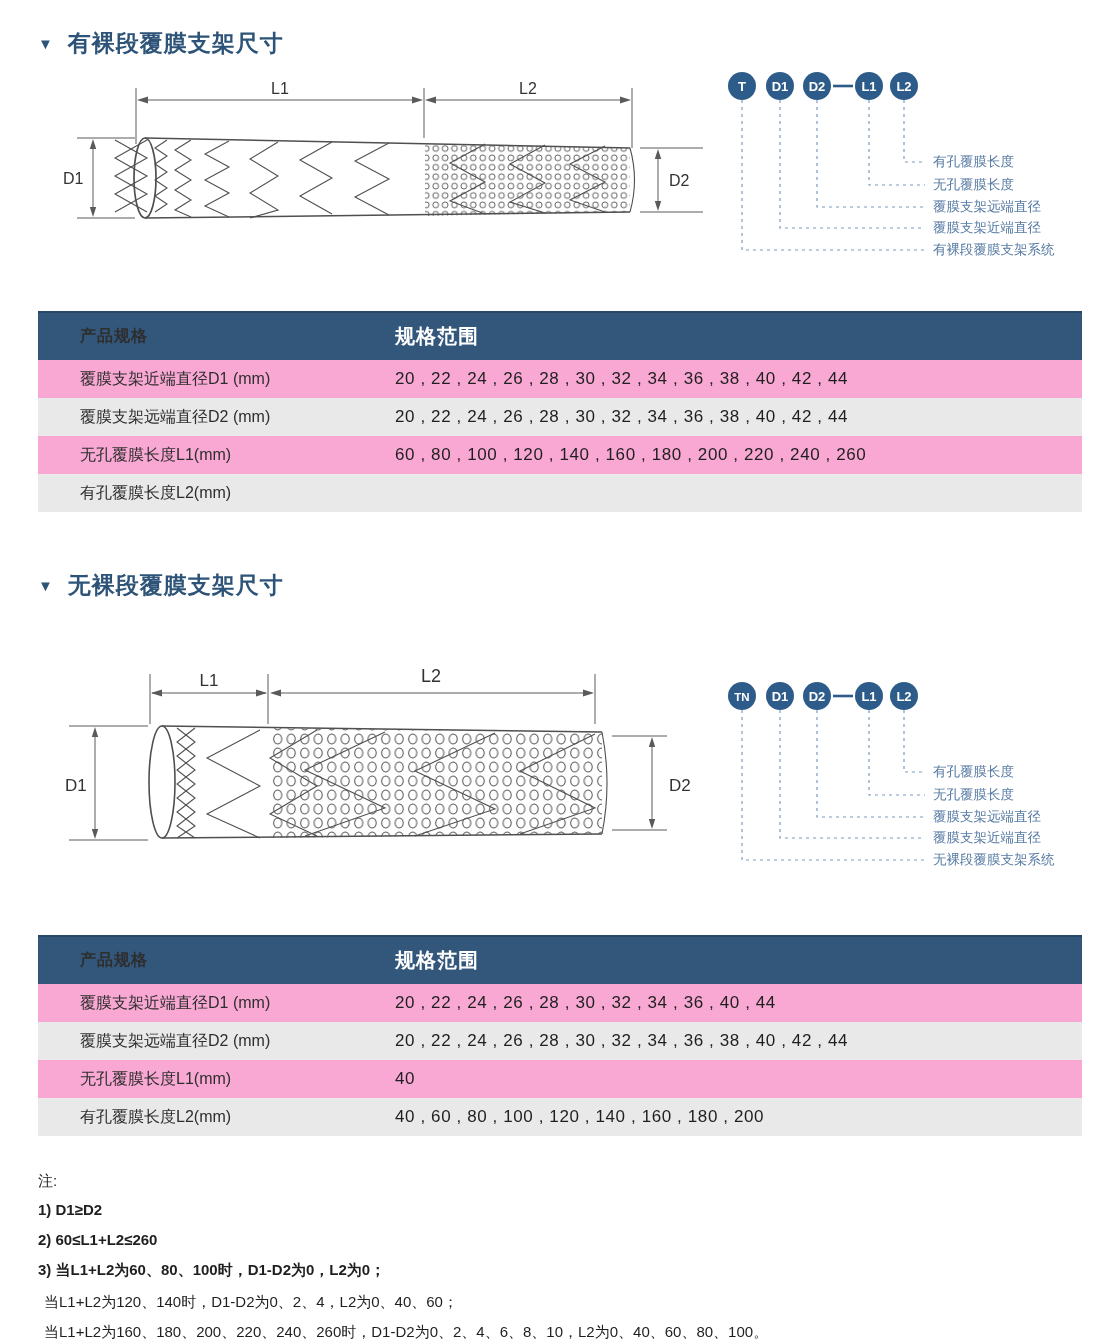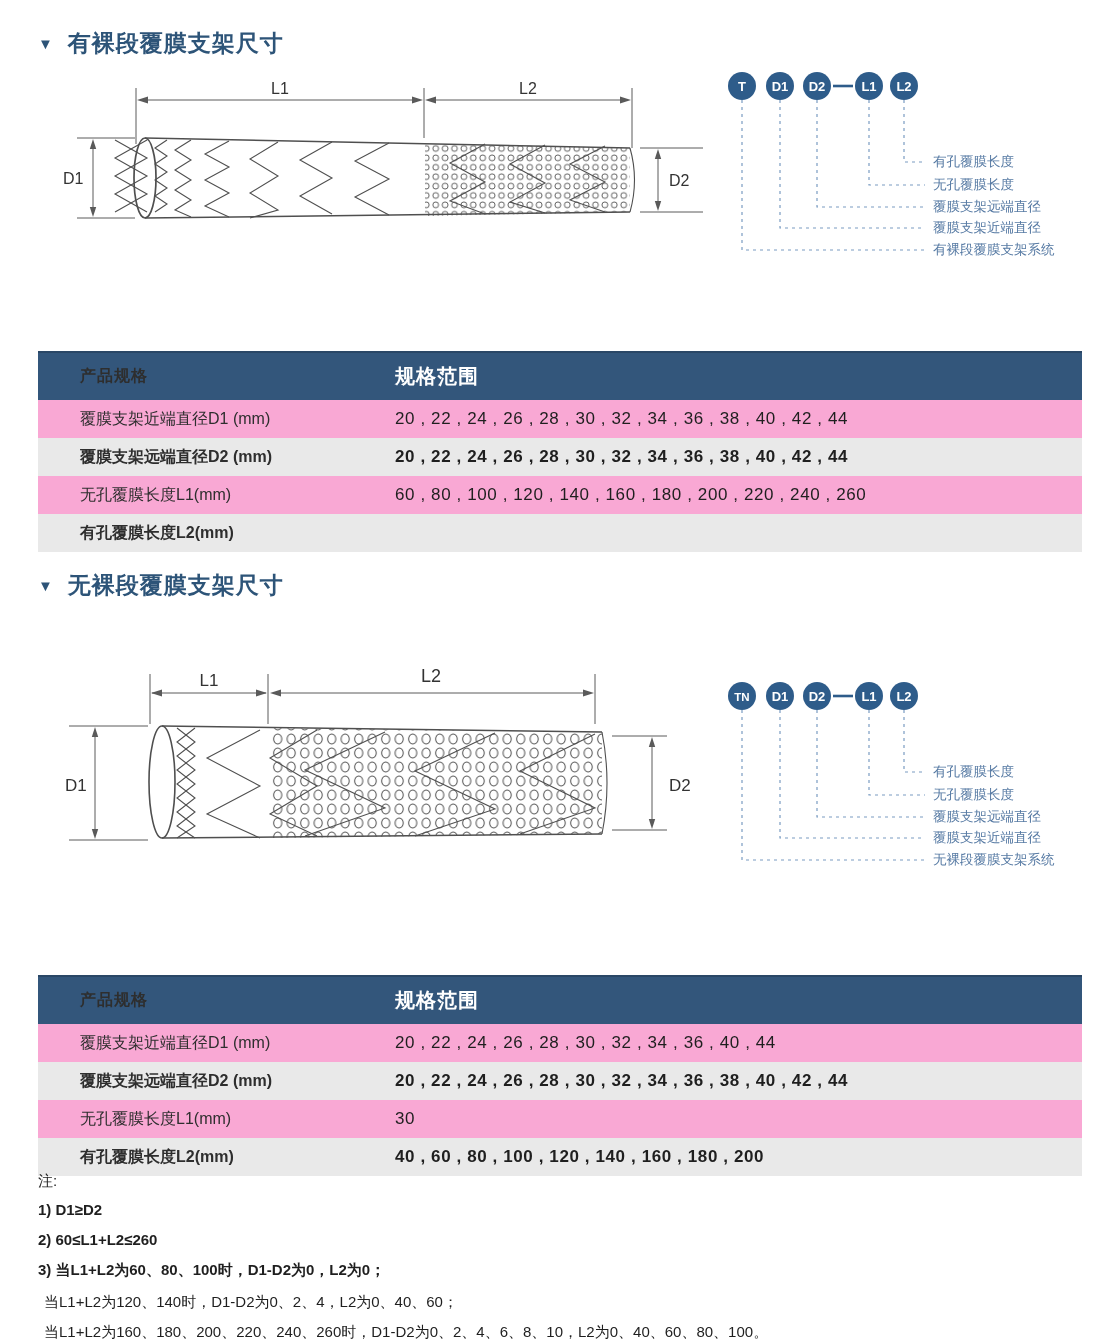--- a/index.html
+++ b/index.html
@@ -11,24 +11,24 @@
   .sec-title {
     position:absolute; left:38px; display:flex; align-items:center; gap:14px;
     color:#2d5478; font-weight:bold; font-size:23px; letter-spacing:1px;
   }
   .sec-title .marker { font-size:15px; line-height:1; }
   .dia-svg, .code-svg { position:absolute; }
   .spec-table { position:absolute; left:38px; width:1044px; }
   .t-header {
     display:flex; align-items:center; height:47px;
     background:#33567b; border-top:2px solid #2a4766;
-    color:#fff; font-size:20px; font-weight:bold; letter-spacing:1px;margin-top:40px;
+    color:#fff; font-size:20px; font-weight:bold; letter-spacing:1px;
   }
   .t-row { display:flex; align-items:center; height:38px; background:#f9a8d4; }
-  .t-row.alt { background:#e9e9e9;font-weight:bold; }
+  .t-row.alt { background:#e9e9e9; }
   .t-col1 { width:357px; padding-left:42px; box-sizing:border-box;
             font-size:16px; color:#2e2e2e; }
   .t-col2 { flex:1; font-size:17px; color:#1f1f1f; letter-spacing:0.6px; }
   .t-header .t-col2 { font-size:20px; color:#fff; letter-spacing:1px; }
   .notes { position:absolute; left:38px; top:1172px; font-size:15px; color:#1f1f1f; }
   .notes .n-head { margin:0 0 10px 0; }
   .notes .n-line { margin:0 0 13px 0;font-weight:bold; }
   .notes .n-line.gap { margin-top:0; }
   .notes .n-cont { margin:0 0 11px 6px; }
 </style>
@@ -256,21 +256,21 @@
     <div class="t-row">
       <div class="t-col1">覆膜支架近端直径D1 (mm)</div>
       <div class="t-col2">20 , 22 , 24 , 26 , 28 , 30 , 32 , 34 , 36 , 40 , 44</div>
     </div>
     <div class="t-row alt">
       <div class="t-col1">覆膜支架远端直径D2 (mm)</div>
       <div class="t-col2">20 , 22 , 24 , 26 , 28 , 30 , 32 , 34 , 36 , 38 , 40 , 42 , 44</div>
     </div>
     <div class="t-row">
       <div class="t-col1">无孔覆膜长度L1(mm)</div>
-      <div class="t-col2">30</div>
+      <div class="t-col2">40</div>
     </div>
     <div class="t-row alt">
       <div class="t-col1">有孔覆膜长度L2(mm)</div>
       <div class="t-col2">40 , 60 , 80 , 100 , 120 , 140 , 160 , 180 , 200</div>
     </div>
   </div>
 
   <div class="notes">
     <p class="n-head">注:</p>
     <p class="n-line">1) D1≥D2</p>

